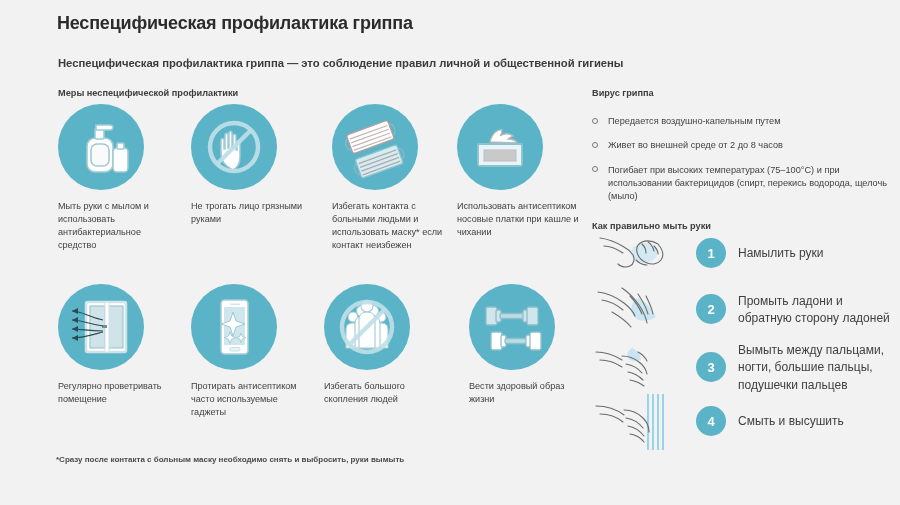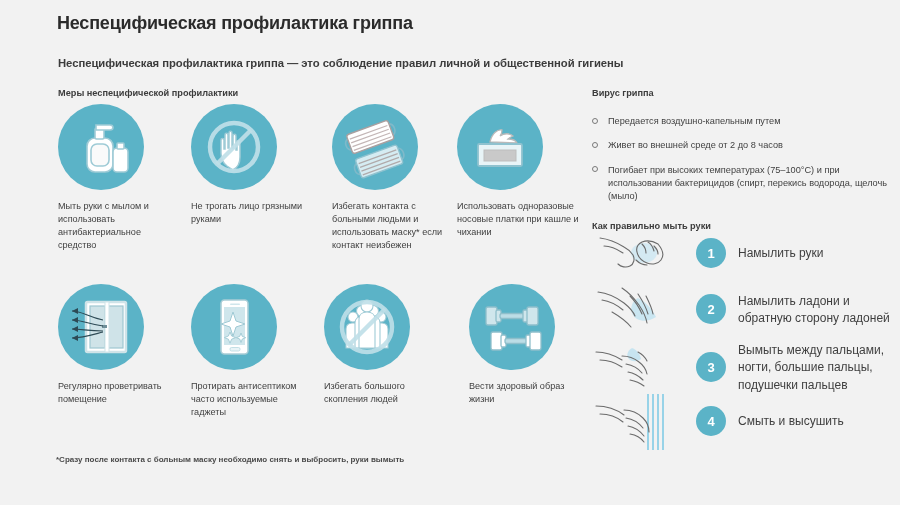--- a/index.html
+++ b/index.html
@@ -158,21 +158,21 @@
     </div>
 
     <div class="cell" style="left:399px;top:0px;">
       <div class="circle">
         <svg width="86" height="86" viewBox="0 0 86 86">
           <path d="M33 38c2-9 8-13 12-12 0 4-2 6-2 6 4-3 10-3 13 0-3 1-5 3-5 3 5 0 8 2 9 4z" fill="#ffffff" stroke="#b9b9b9" stroke-width="1.3"></path>
           <rect x="21" y="40" width="44" height="22" rx="1.5" fill="#e8f4f7" stroke="#8fc2cf" stroke-width="1.8"></rect>
           <rect x="27" y="46" width="32" height="11" fill="#c9c9c9" stroke="#bdbdbd" stroke-width="1"></rect>
         </svg>
       </div>
-      <div class="cap">Использовать одноразовые носовые платки при кашле и чихании</div>
+      <div class="cap">Использовать антисептиком носовые платки при кашле и чихании</div>
     </div>
 
     <div class="cell" style="left:0px;top:180px;">
       <div class="circle">
         <svg width="86" height="86" viewBox="0 0 86 86">
           <rect x="28" y="18" width="40" height="50" rx="1.5" fill="#ffffff" stroke="#cfe3e8" stroke-width="2.5"></rect>
           <rect x="32" y="22" width="15" height="42" fill="#cfe3e8" stroke="#9fc7d1" stroke-width="1.2"></rect>
           <rect x="50" y="22" width="15" height="42" fill="#cfe3e8" stroke="#9fc7d1" stroke-width="1.2"></rect>
           <rect x="47" y="18" width="4" height="50" fill="#ffffff" stroke="#cfe3e8" stroke-width="1"></rect>
           <rect x="44" y="41" width="5" height="3" fill="#6f8f99"></rect>
@@ -297,21 +297,21 @@
           <g fill="none" stroke="#6b6b6b" stroke-width="1.1" stroke-linecap="round">
             <path d="M6 10c9 1 18 5 26 11 5 4 9 8 11 13"></path>
             <path d="M10 18c7 1 15 5 21 10"></path>
             <path d="M30 6c6 4 12 10 17 17 4 6 7 12 8 18"></path>
             <path d="M38 14c5 5 9 11 12 18M46 12c4 6 8 13 10 20M54 14c3 6 6 12 7 18"></path>
             <path d="M20 30c7 4 14 9 19 15"></path>
           </g>
         </svg>
       </div>
       <div class="badge">2</div>
-      <div class="txt">Намылить ладони и обратную сторону ладоней</div>
+      <div class="txt">Промыть ладони и обратную сторону ладоней</div>
     </div>
 
     <div class="step s3">
       <div class="art">
         <svg width="96" height="56" viewBox="0 0 96 56">
           <path d="M40 10c5 2 8 6 9 11-4 3-9 3-12 0-3-3-2-8 3-11z" fill="#bfe2f0" opacity="0.85"></path>
           <g fill="none" stroke="#6b6b6b" stroke-width="1.1" stroke-linecap="round">
             <path d="M4 14c9 0 18 3 26 8"></path>
             <path d="M8 22c8 0 16 3 22 7"></path>
             <path d="M30 18c6 0 12 2 17 6 4 3 7 7 8 12"></path>

